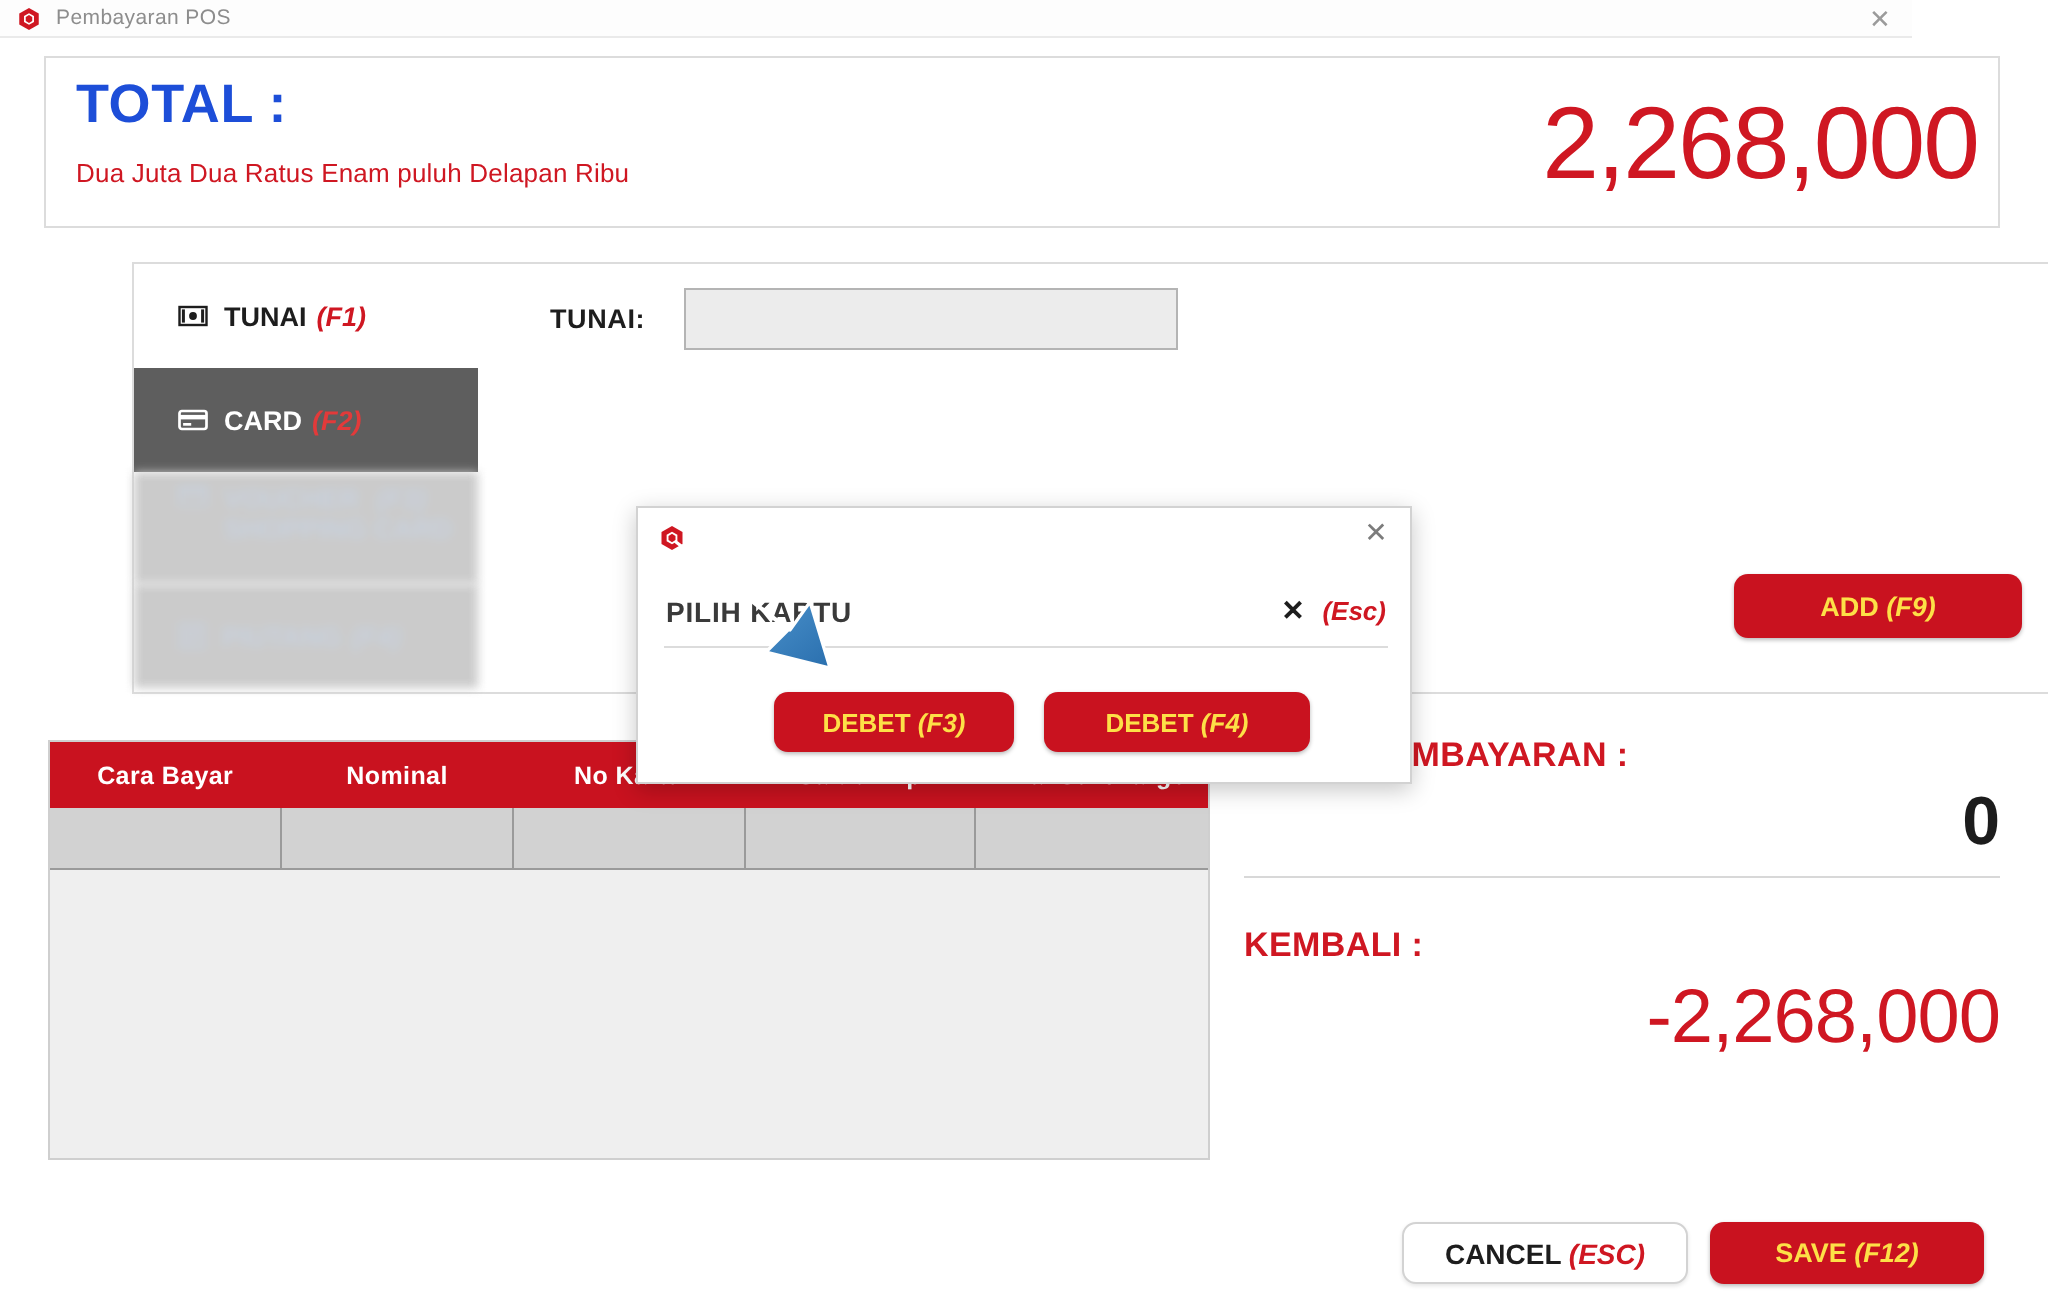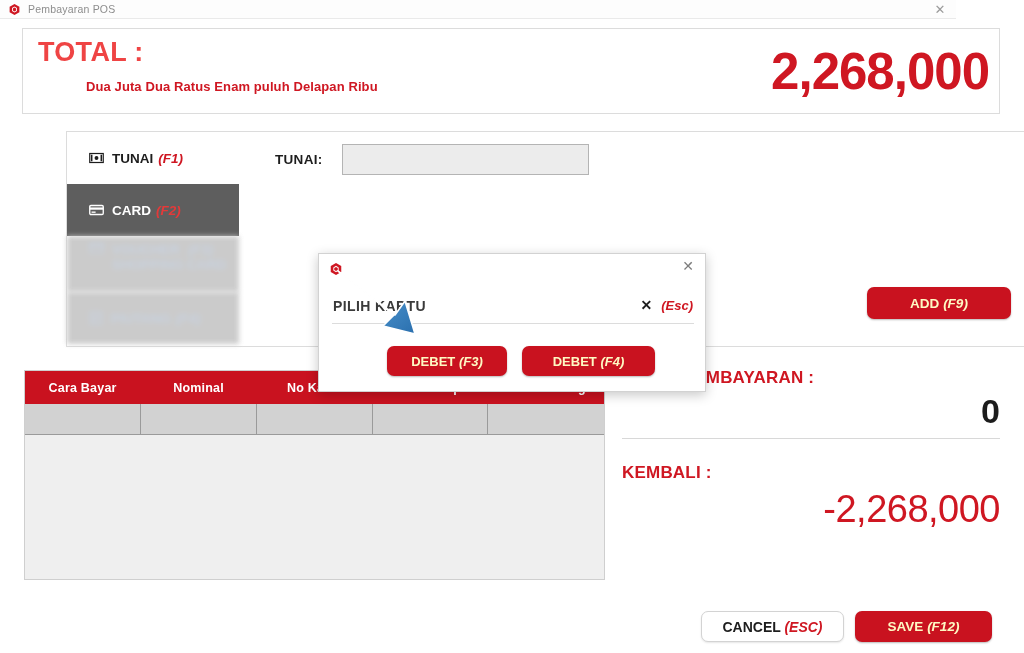--- a/index.html
+++ b/index.html
@@ -41,30 +41,30 @@
   
   .total-panel {
     position: absolute; left: 22px; top: 28px;
     width: 978px; height: 86px;
     background: #ffffff;
     border: 1px solid #dcdcdc;
   }
   .total-label {
     position: absolute; left: 15px; top: 8px;
     font-size: 27px; font-weight: bold;
-    color: #ef4444; letter-spacing: .3px;
+    color: #1d4ed8; letter-spacing: .3px;
   }
   .total-words {
     position: absolute; left: 15px; top: 50px;
-    font-size: 13px; font-weight: bold;
-    color: #cf1722; letter-spacing: .1px; margin-left: 48px;
+    font-size: 13px; font-weight: normal;
+    color: #cf1722; letter-spacing: .1px;
   }
   .total-amount {
     position: absolute; right: 10px; top: 14px;
-    font-size: 51px; font-weight: bold;
+    font-size: 51px; font-weight: normal;
     color: #cf1722; letter-spacing: -1px;
     line-height: 58px;
   }
 
   
   .method-panel {
     position: absolute; left: 22px; top: 131px;
     width: 978px; height: 216px;
     background: #ffffff;
     border: 1px solid #dcdcdc;
@@ -115,21 +115,21 @@
   }
 
   .btn {
     border: none; cursor: pointer;
     font-family: "Liberation Sans", sans-serif;
     font-weight: bold;
     border-radius: 7px;
   }
   .btn .k { font-style: italic; }
   .btn-red {
-    background: #c9121f; color: #fef9c3;
+    background: #c9121f; color: #fde047;
     box-shadow: 0 1px 2px rgba(0,0,0,.28);
   }
   .btn-white {
     background: #ffffff; color: #1d1d1d;
     border: 1px solid #d3d3d3;
     box-shadow: 0 1px 2px rgba(0,0,0,.10);
   }
   .btn-white .k { color: #cf1722; }
 
   .btn-add {

